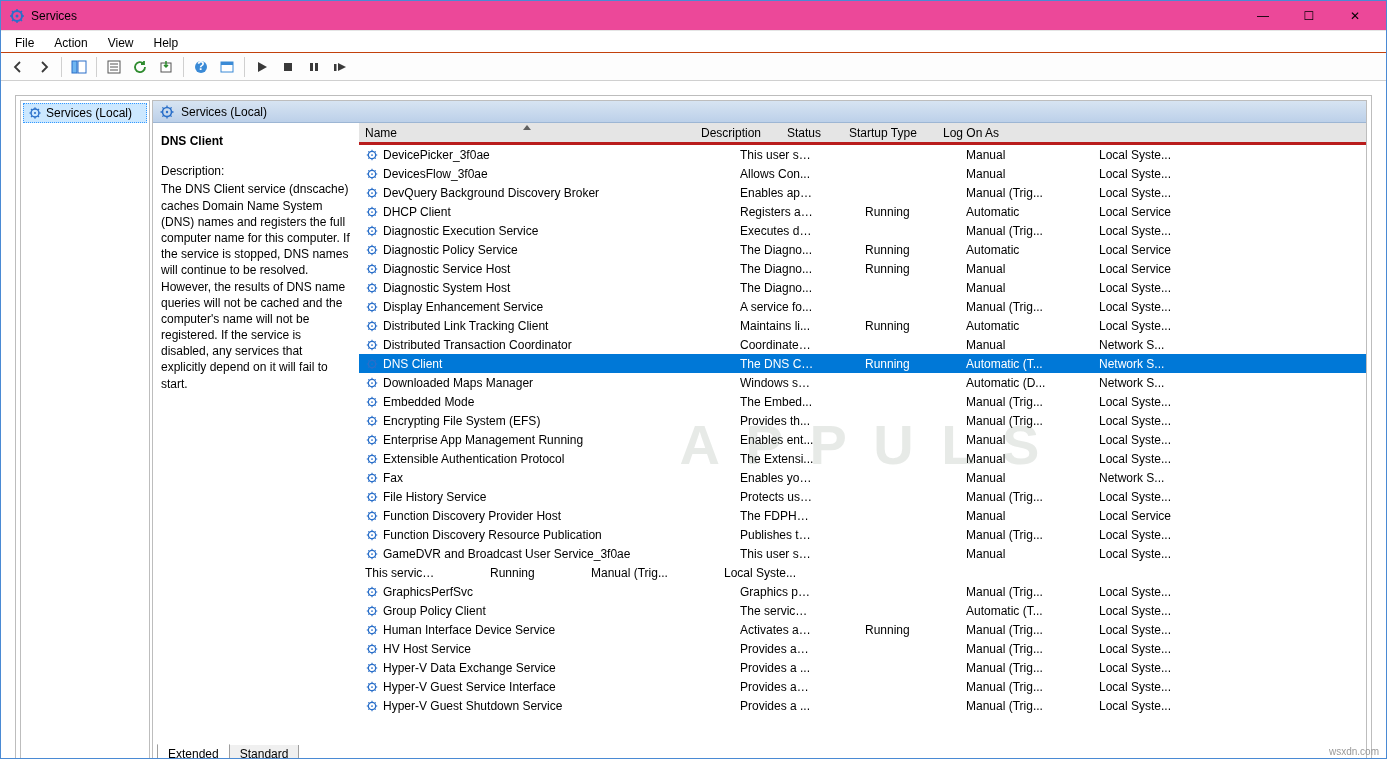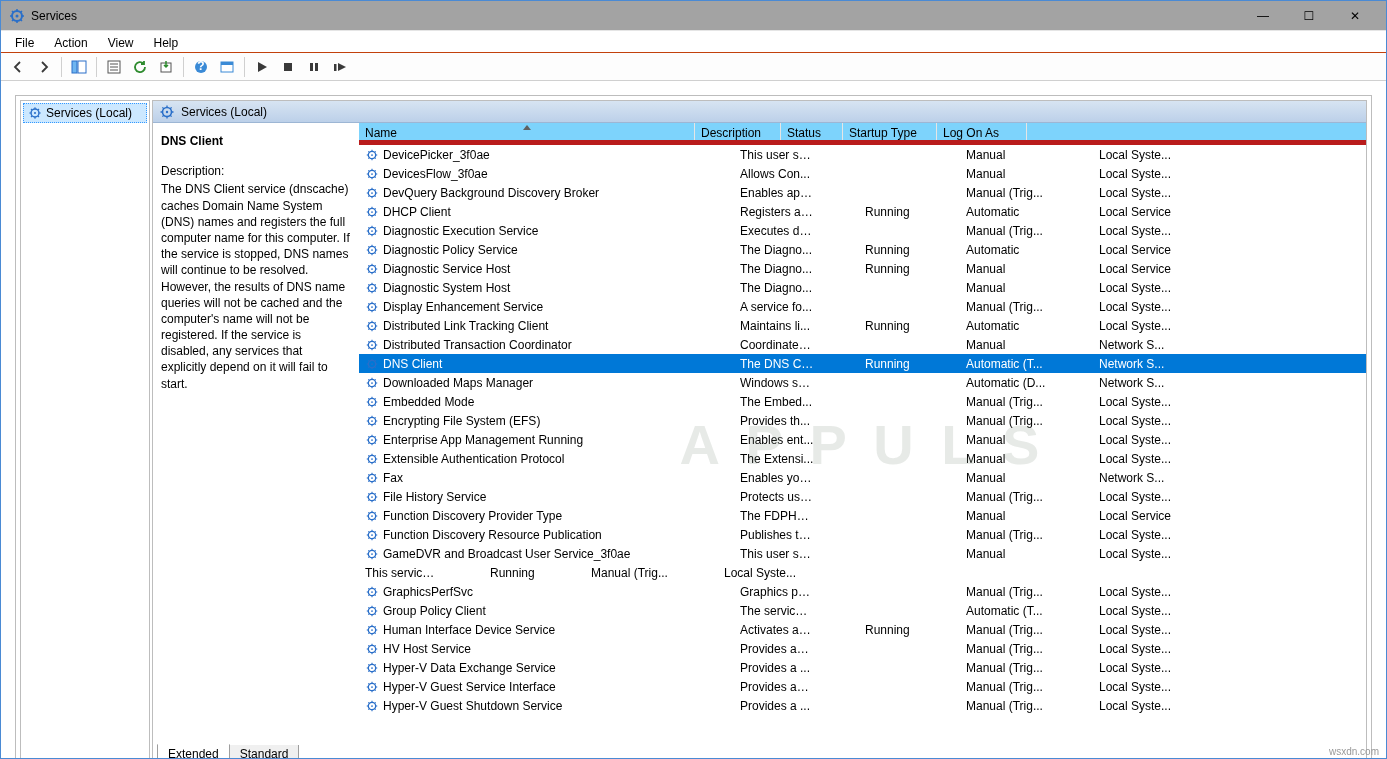--- a/index.html
+++ b/index.html
@@ -1,17 +1,17 @@
 <!DOCTYPE html>
 <html><head>
 <meta charset="utf-8">
 <style>
   * { box-sizing: border-box; margin: 0; padding: 0; font-family: "Segoe UI", Tahoma, sans-serif; font-size: 12px; }
   body { background: #fff; width: 1387px; height: 759px; overflow: hidden; border: 1px solid #4a8ad4; }
-  .titlebar { height: 30px; background: #a3a3a3; display: flex; align-items: center; padding: 0 8px; border-bottom: 1px solid #e5e5e5; }
+  .titlebar { height: 30px; background: #ec4899; display: flex; align-items: center; padding: 0 8px; border-bottom: 1px solid #e5e5e5; }
   .titlebar .app-icon { width: 16px; height: 16px; margin-right: 6px; }
   .titlebar .title { flex: 1; font-size: 12px; }
   .titlebar .win-btns { display: flex; gap: 0; }
   .titlebar .win-btn { width: 46px; height: 30px; display: flex; align-items: center; justify-content: center; }
   .menubar { height: 22px; display: flex; align-items: flex-end; padding: 0 6px; gap: 4px; border-bottom: 1px solid #c2410c; }
   .menubar .menu-item { padding: 2px 8px; font-size: 12px; }
   .toolbar { height: 28px; display: flex; align-items: center; padding: 0 4px; gap: 0; border-bottom: 1px solid #d0d0d0; background: #fdfdfd; }
   .toolbar .tb-btn { width: 24px; height: 24px; display: flex; align-items: center; justify-content: center; margin: 0 1px; border: 1px solid transparent; }
   .toolbar .sep { width: 1px; height: 20px; background: #d0d0d0; margin: 0 4px; }
   .client { display: flex; height: calc(100% - 82px); padding: 4px; border: 1px solid #bdbdbd; margin: 14px; }
@@ -19,21 +19,21 @@
   .tree-item { display: flex; align-items: center; gap: 4px; padding: 2px 4px; background: #cce8ff; border: 1px dotted #3399ff; font-size: 12px; }
   .tree-item .gear { width: 14px; height: 14px; }
   .main-pane { flex: 1; display: flex; flex-direction: column; border: 1px solid #bdbdbd; margin-left: 2px; position: relative; }
   .main-header { height: 22px; background: linear-gradient(#d7e4f2, #bcd0e9); border-bottom: 1px solid #9db6d4; display: flex; align-items: center; padding: 0 6px; gap: 6px; font-size: 12px; }
   .main-header .gear { width: 16px; height: 16px; }
   .main-body { flex: 1; display: flex; overflow: hidden; }
   .detail-pane { width: 206px; padding: 10px 8px; font-size: 12px; line-height: 1.35; border-right: none; }
   .detail-pane .svc-name { font-weight: bold; margin-bottom: 14px; }
   .detail-pane .desc-label { margin-bottom: 2px; }
   .list-pane { flex: 1; overflow: hidden; position: relative; border-left: none; }
-  .list-header { display: flex; height: 22px; border-bottom: 5px solid #b91c1c; background: #7dd3fc; position: relative; }
+  .list-header { display: flex; height: 22px; border-bottom: 3px solid #b91c1c; background: #e5e5e5; position: relative; }
   .list-header .col { padding: 3px 6px; font-size: 12px; border-right: 1px solid #e5e5e5; position: relative; text-align: left; overflow: hidden; white-space: nowrap; }
   .list-header .col.sorted::after { content: ""; position: absolute; top: 2px; left: 50%; transform: translateX(-50%); border-left: 4px solid transparent; border-right: 4px solid transparent; border-bottom: 5px solid #606060; }
   .list-rows { overflow-y: scroll; height: calc(100% - 22px); }
   .row { display: flex; height: 19px; align-items: center; font-size: 12px; gap: 39px; }
   .row.selected { background: #0078d7; color: #fff; }
   .row .cell { padding: 0 6px; overflow: hidden; white-space: nowrap; text-overflow: ellipsis; }
   .row .cell.name { display: flex; align-items: center; gap: 4px; }
   .row .gear { width: 14px; height: 14px; flex-shrink: 0; }
   .col-name  { width: 336px; }
   .col-desc  { width: 86px; }
@@ -531,21 +531,21 @@
               </div>
               <div class="row">
                 <div class="cell name col-name">
                   <span class="gear">
                     <svg viewBox="0 0 16 16" width="14" height="14">
                       <circle cx="8" cy="8" r="4.2" fill="none" stroke="#2a6fc9" stroke-width="1.5"></circle>
                       <circle cx="8" cy="8" r="1" fill="#2a6fc9"></circle>
                       <path d="M8 2v1.8M8 12.2V14M2 8h1.8M12.2 8H14M3.8 3.8l1.2 1.2M11 11l1.2 1.2M3.8 12.2L5 11M11 5l1.2-1.2" stroke="#2a6fc9" stroke-width="1.2"></path>
                     </svg>
                   </span>
-                  <span>Function Discovery Provider Type</span>
+                  <span>Function Discovery Provider Host</span>
                 </div>
                 <div class="cell col-desc">The FDPHO...</div>
                 <div class="cell col-stat"></div>
                 <div class="cell col-start">Manual</div>
                 <div class="cell col-log">Local Service</div>
               </div>
               <div class="row">
                 <div class="cell name col-name">
                   <span class="gear">
                     <svg viewBox="0 0 16 16" width="14" height="14">

